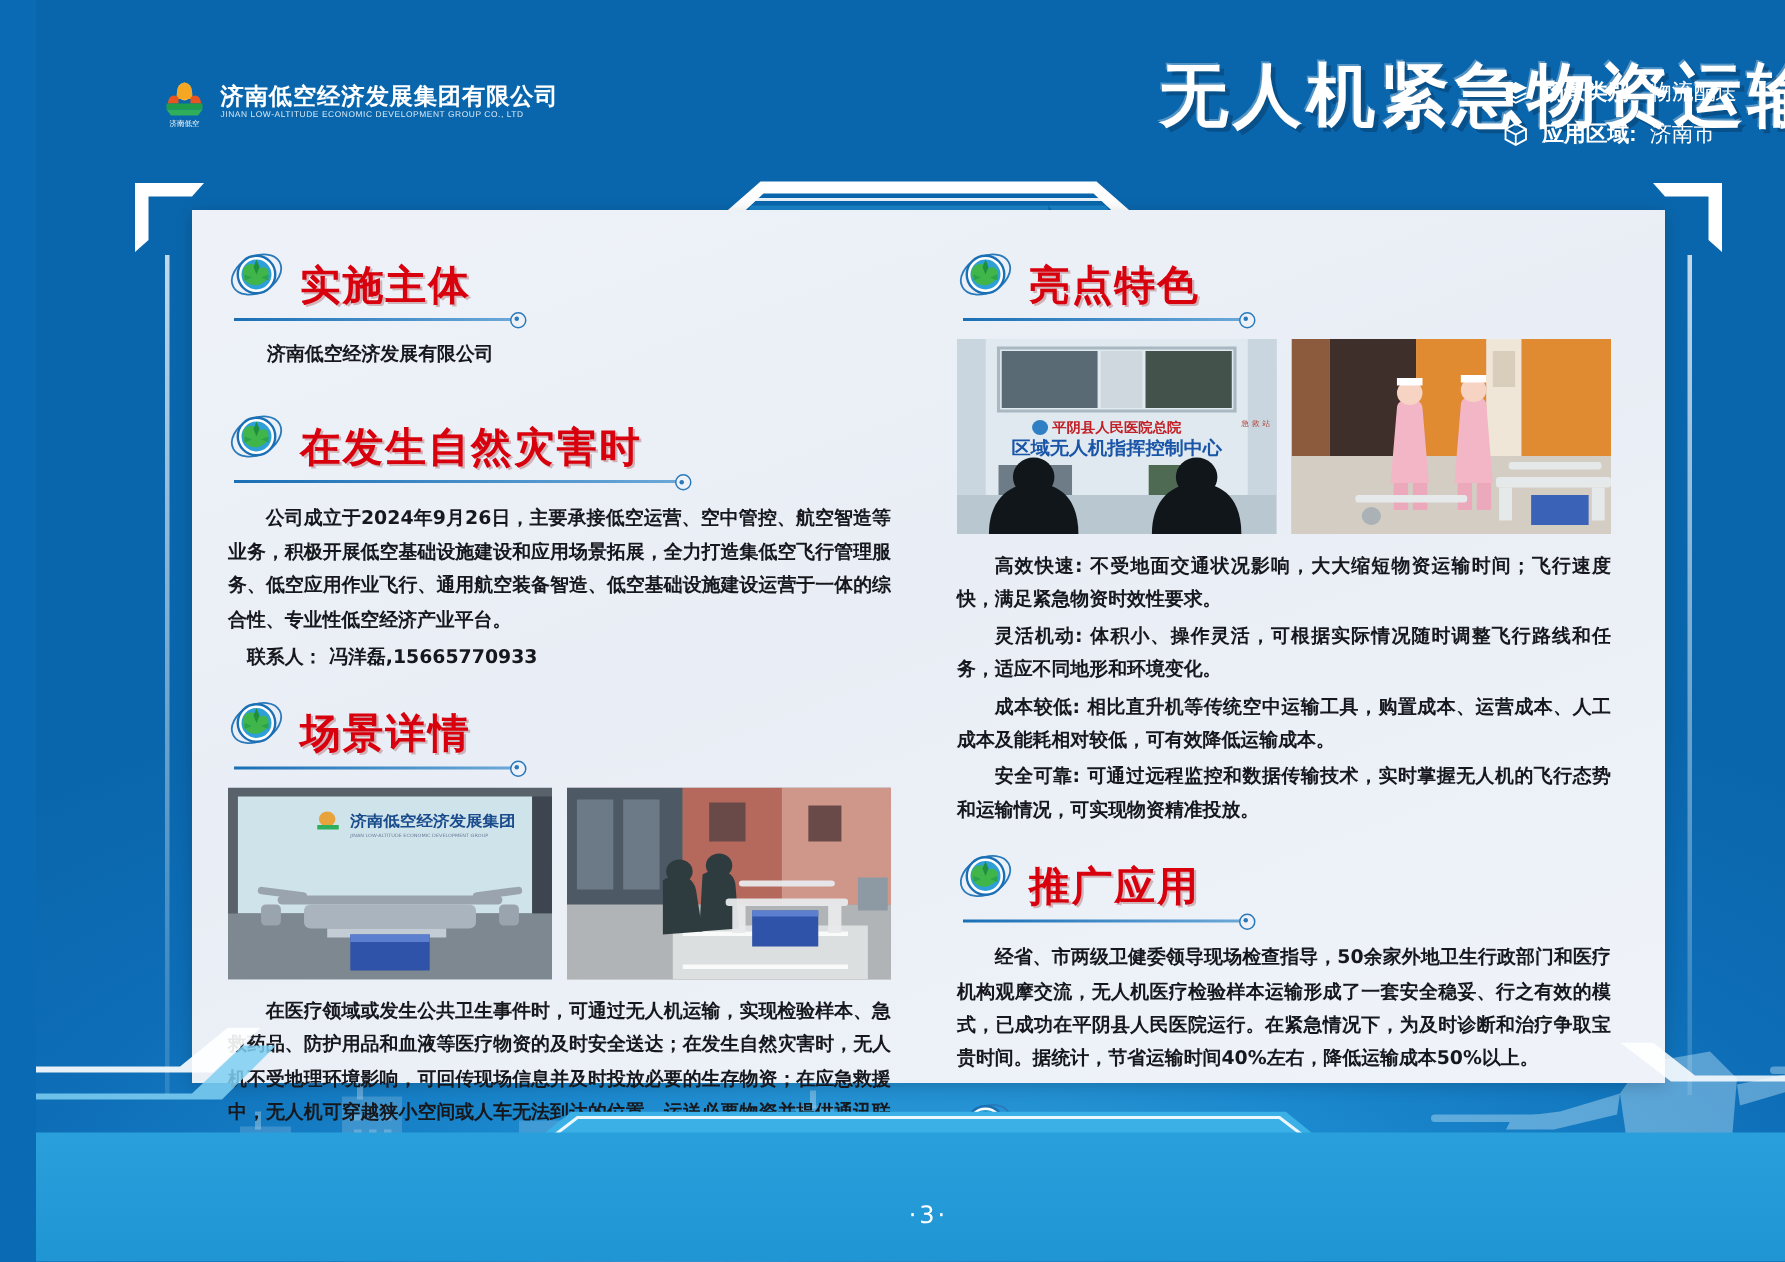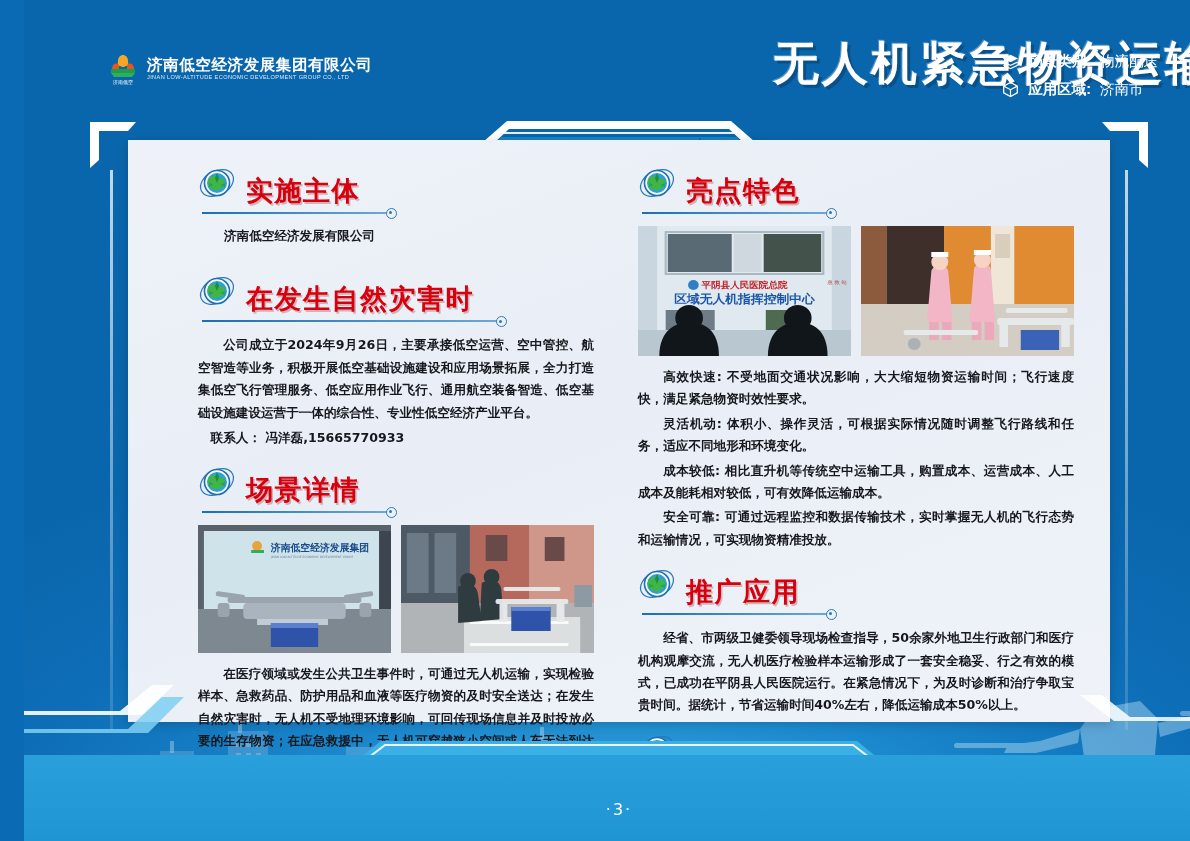--- a/index.html
+++ b/index.html
@@ -41,21 +41,21 @@
   .vline{position:absolute;width:3px;background:linear-gradient(180deg,rgba(255,255,255,.75),rgba(255,255,255,.12));}
   .vl-l{left:86px;top:170px;height:560px;}
   .vl-r{right:86px;top:170px;height:560px;}
   .notch{position:absolute;left:50%;transform:translateX(-50%);top:119px;width:760px;height:46px;}
   
   .panel{position:absolute;left:104px;top:140px;width:982px;height:582px;
     background:linear-gradient(160deg,#eef2f8 0%,#e9eef6 45%,#eff3f9 100%);
     box-shadow:0 2px 10px rgba(0,0,0,.18);}
   .cols{position:absolute;left:0;top:0;width:982px;height:582px;display:flex;}
   .col{box-sizing:border-box;}
-  .col-l{width:500px;padding:22px 34px 0 70px;}
+  .col-l{width:500px;padding:22px 34px 0 24px;}
   .col-r{width:482px;padding:22px 36px 0 10px;}
   
   .sec{margin-bottom:4px;}
   .sec-head{position:relative;display:flex;align-items:flex-end;height:42px;}
   .sec-ico{width:38px;height:38px;flex:0 0 auto;margin-right:10px;margin-bottom:2px;}
   .sec-title{font-size:27px;font-weight:bold;color:#d9000d;letter-spacing:1.5px;line-height:1;
     font-family:"DejaVu Sans","Liberation Sans",sans-serif;
     text-shadow:1.5px 1.5px 0 rgba(120,0,0,.25);}
   .sec-rule{position:relative;height:9px;margin:4px 0 9px 0;}
   .sec-rule .bar{position:absolute;left:4px;top:4px;height:2px;background:linear-gradient(90deg,#1a6fb5,#6ba8d8);}

